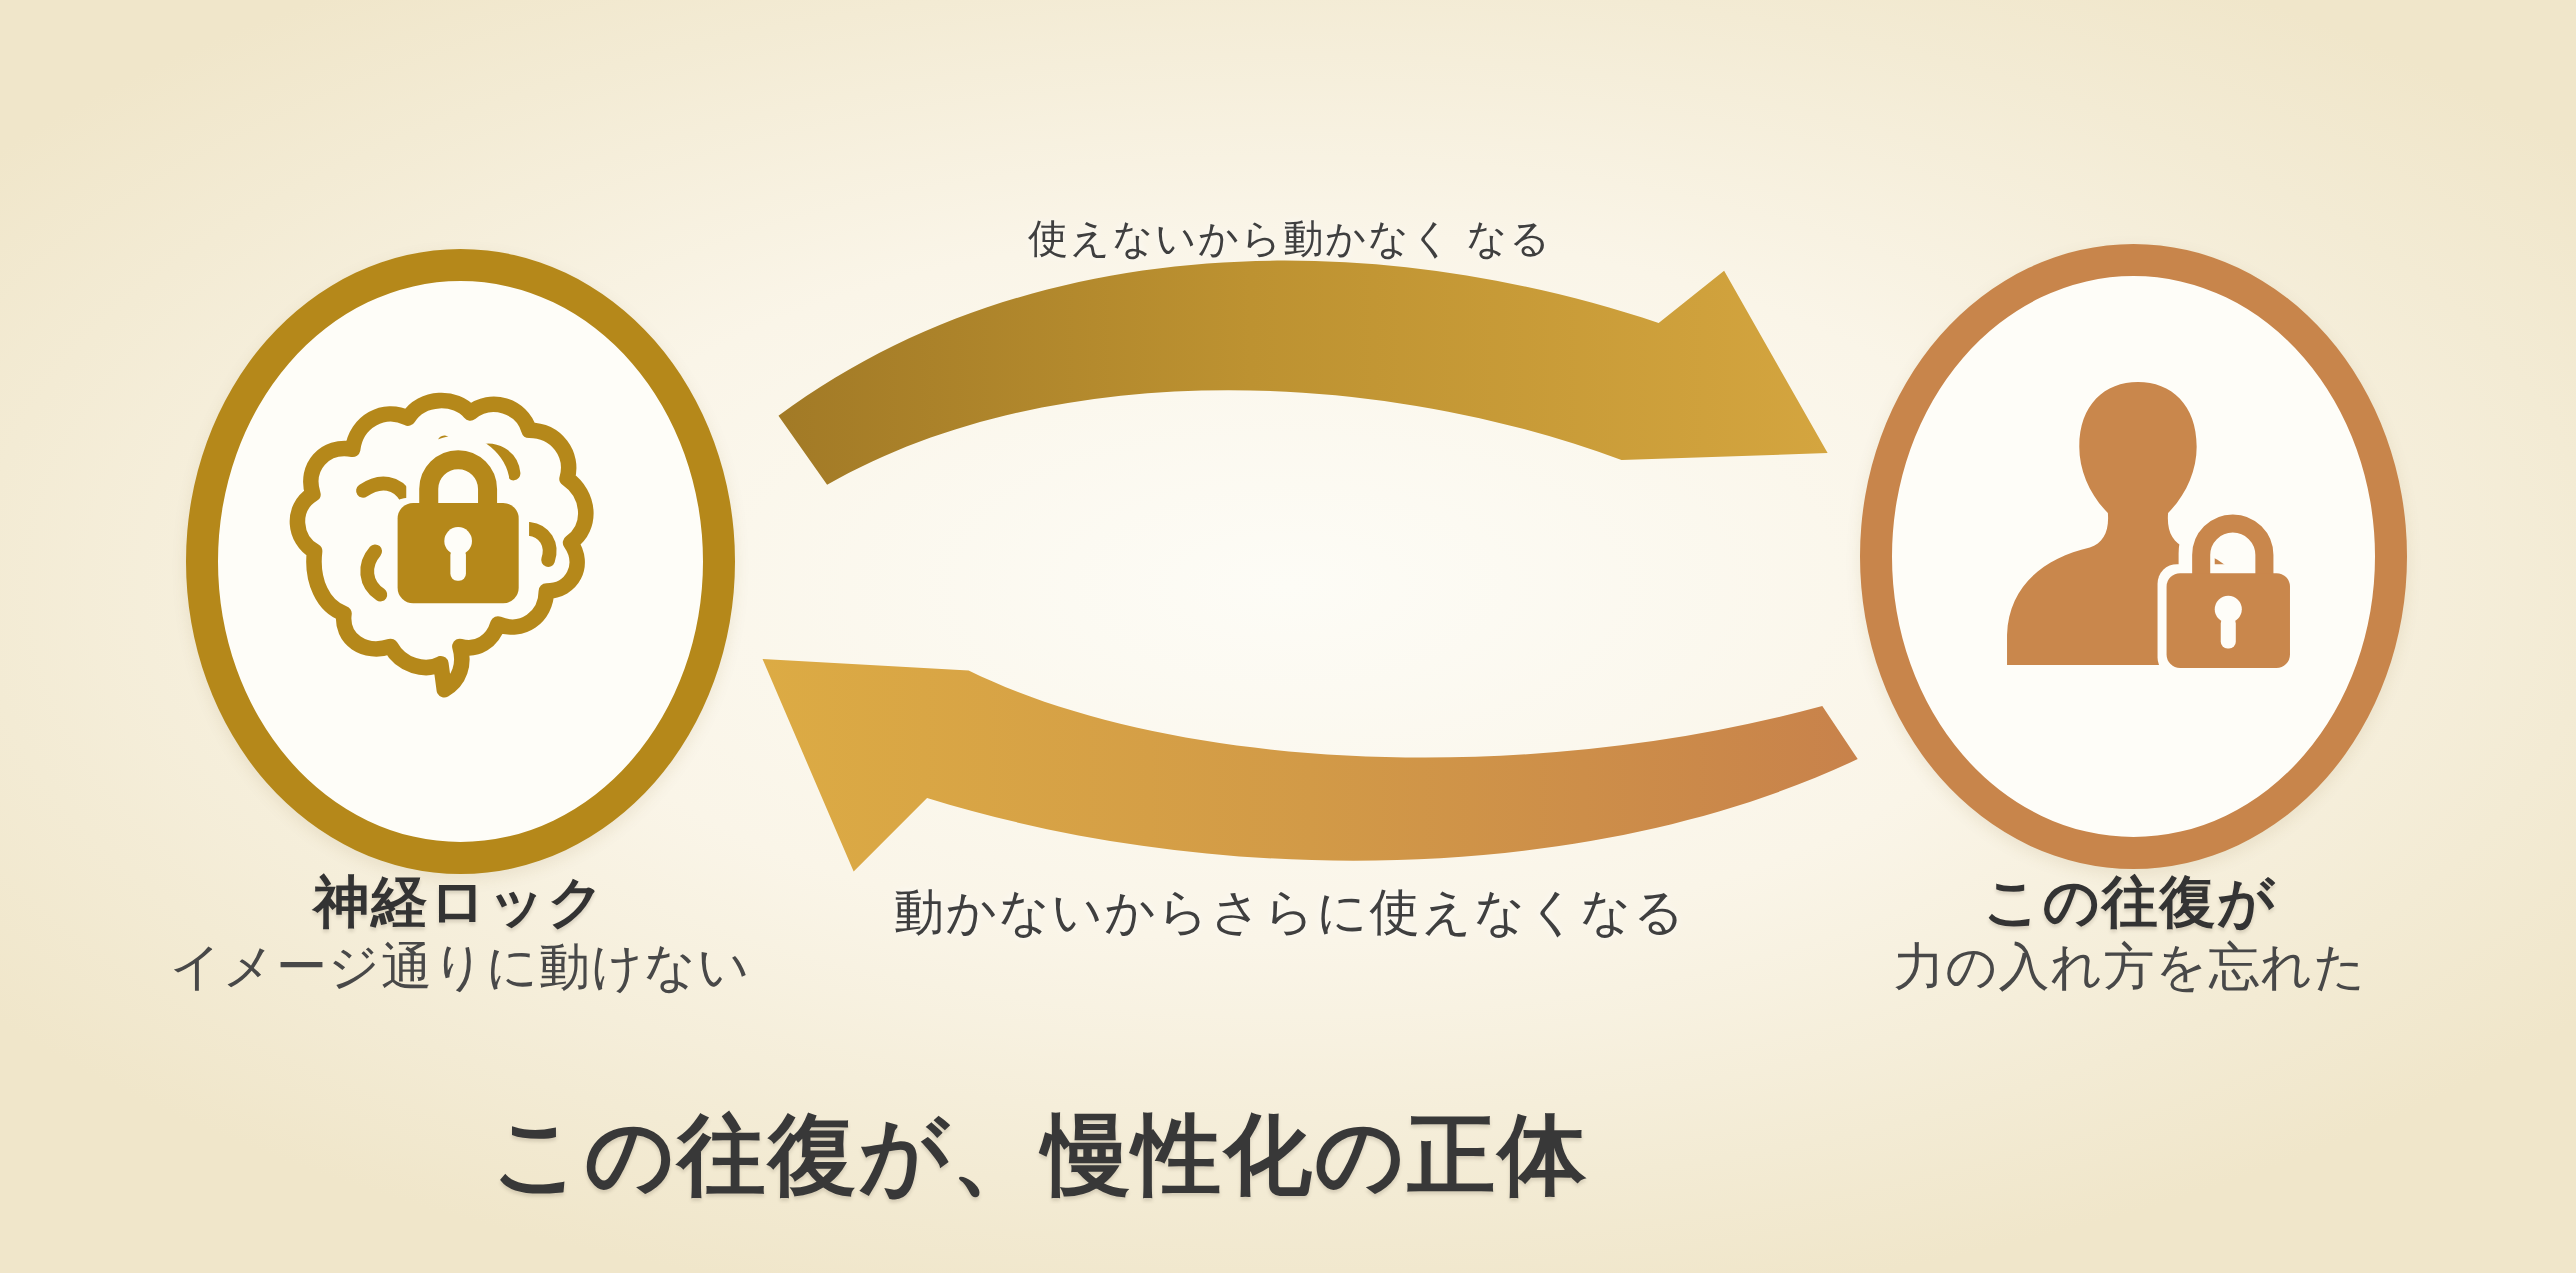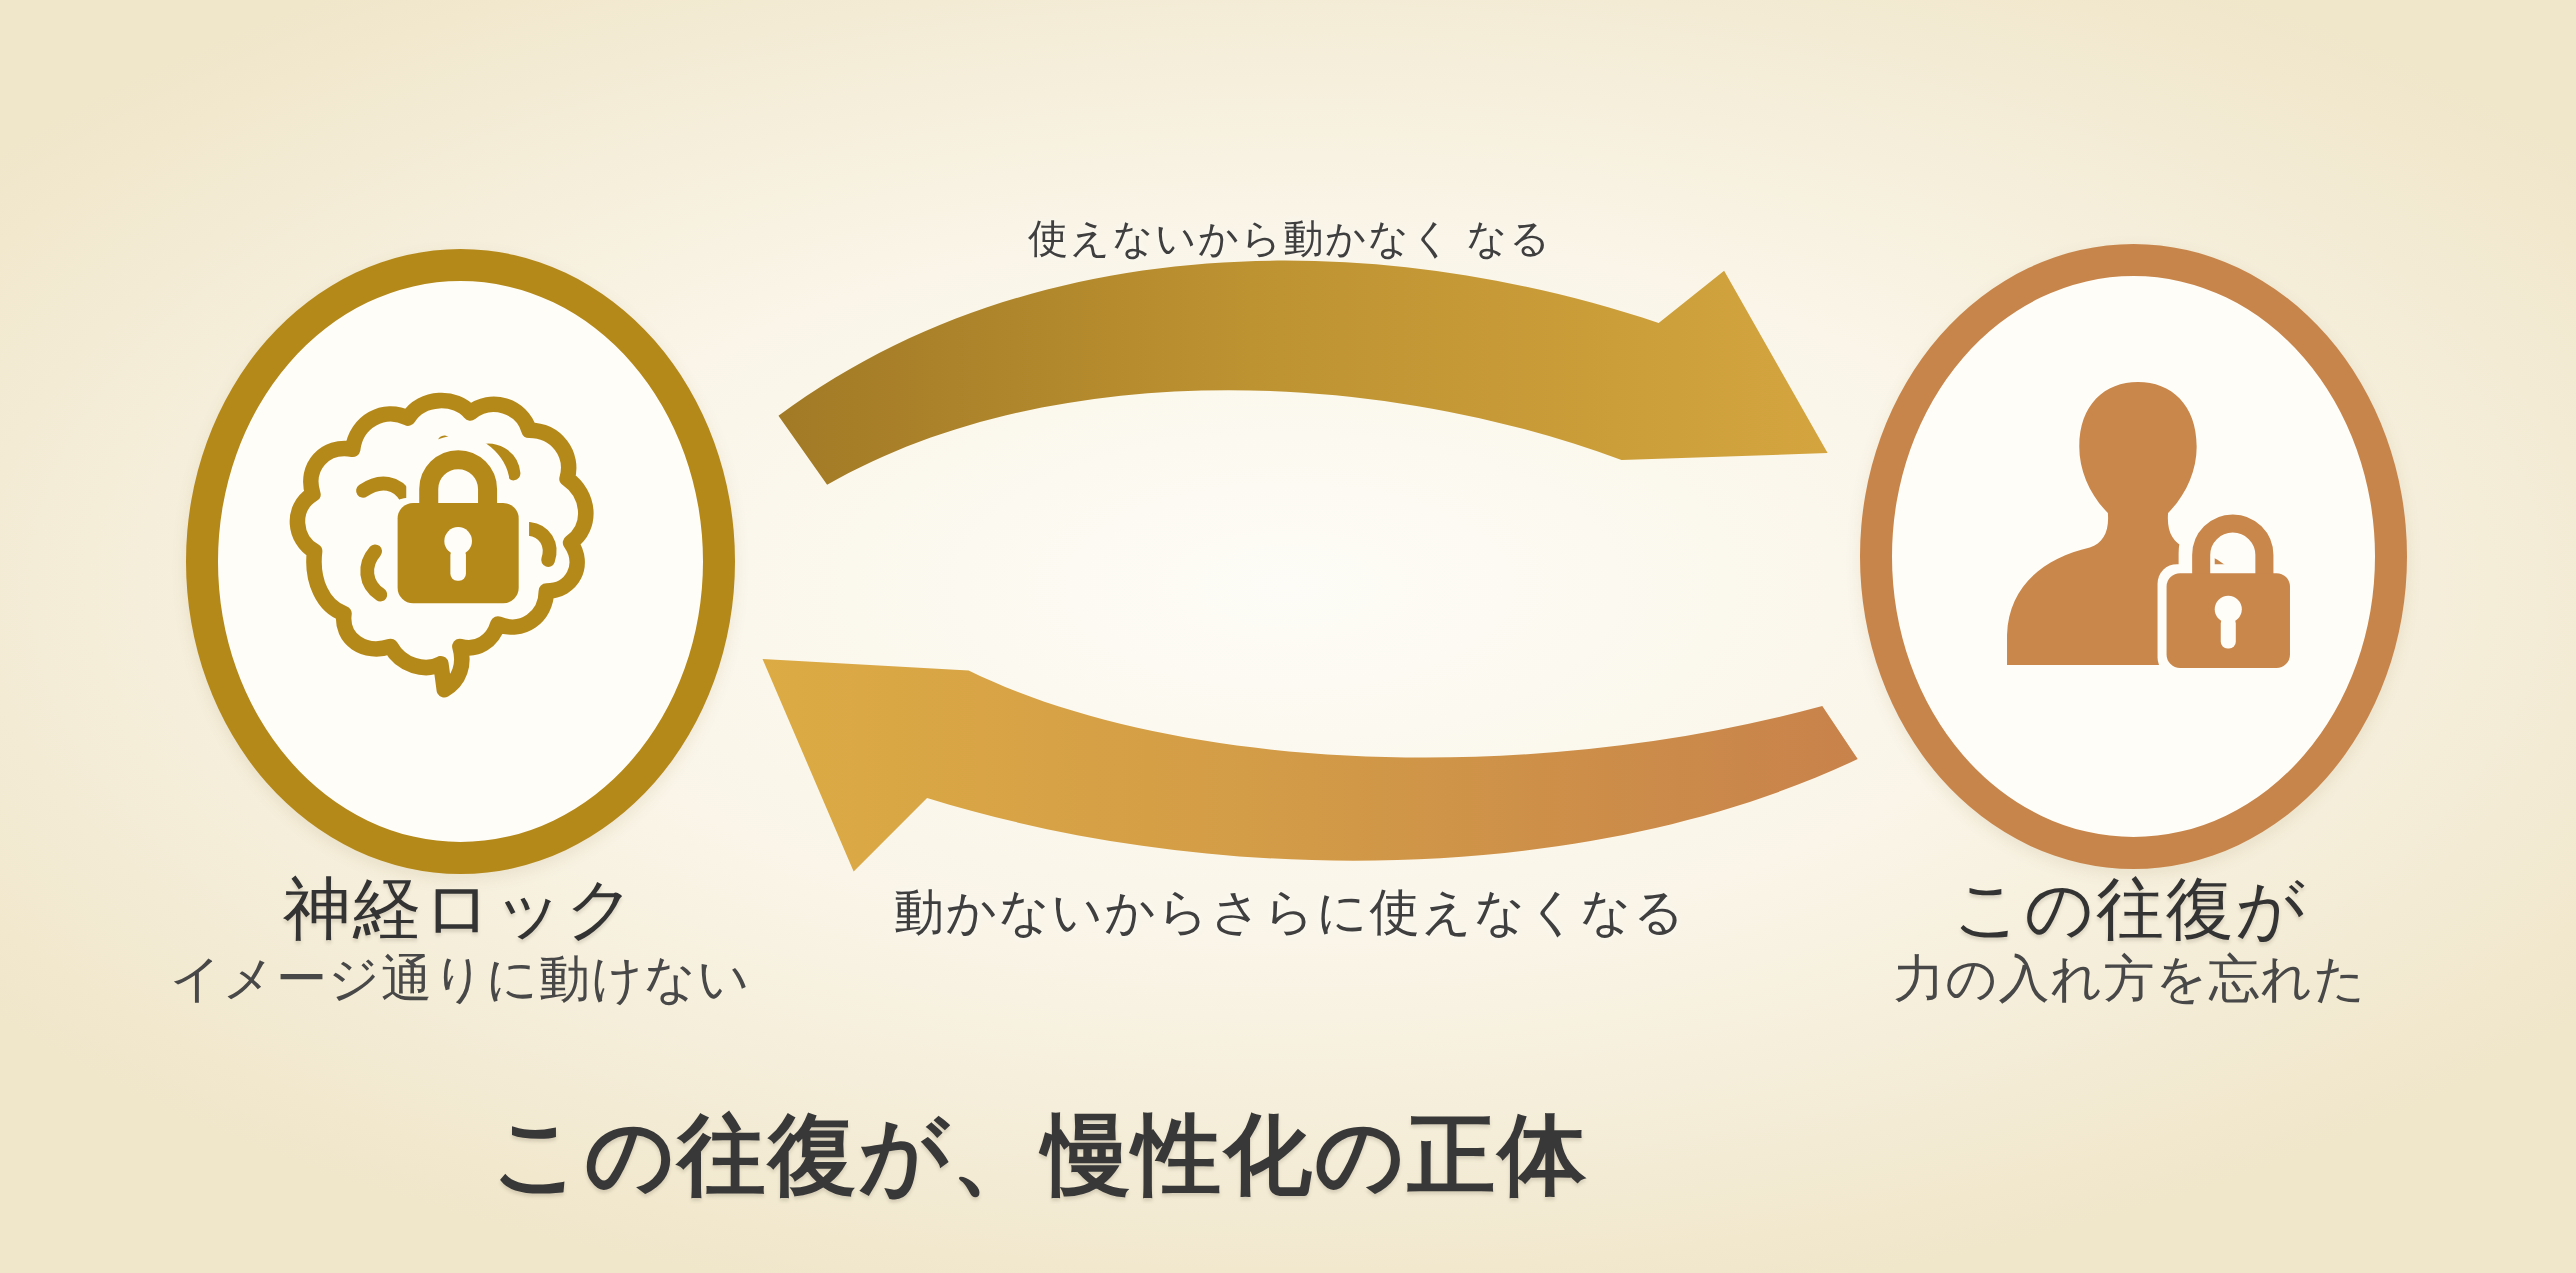--- a/index.html
+++ b/index.html
@@ -18,21 +18,21 @@
   .caption.bottom{left:759px;top:884px;width:1062px;font-size:50px;}
   .node-circle{
     position:absolute;border-radius:50%;background:#fefdf8;
     box-shadow:0 5.3px 16px rgba(120,90,20,.10);
   }
   .node-circle.left{left:186px;top:249px;width:485px;height:561px;border:32px solid #b5881a;}
   .node-circle.right{left:1860px;top:244px;width:483px;height:561px;border:32px solid #c8854b;}
   .node-circle svg{position:absolute;}
   .node-label{position:absolute;text-align:center;}
   .node-label .title{
-    font-size:68px;font-weight:400;color:#333333;line-height:1;
+    font-size:56px;font-weight:700;color:#333333;line-height:1;
     letter-spacing:1.8px;text-shadow:0 2.7px 3.5px rgba(90,80,60,.18);
   }
   .node-label .subtitle{
     margin-top:9px;font-size:51px;font-weight:500;color:#484848;
     letter-spacing:0.9px;line-height:1.1;
   }
   .node-label.left{left:62px;top:874px;width:796px;}
   .node-label.right{left:1732px;top:874px;width:796px;}
   .footer-title{
     position:absolute;left:492px;top:1111px;width:1592px;text-align:left;

